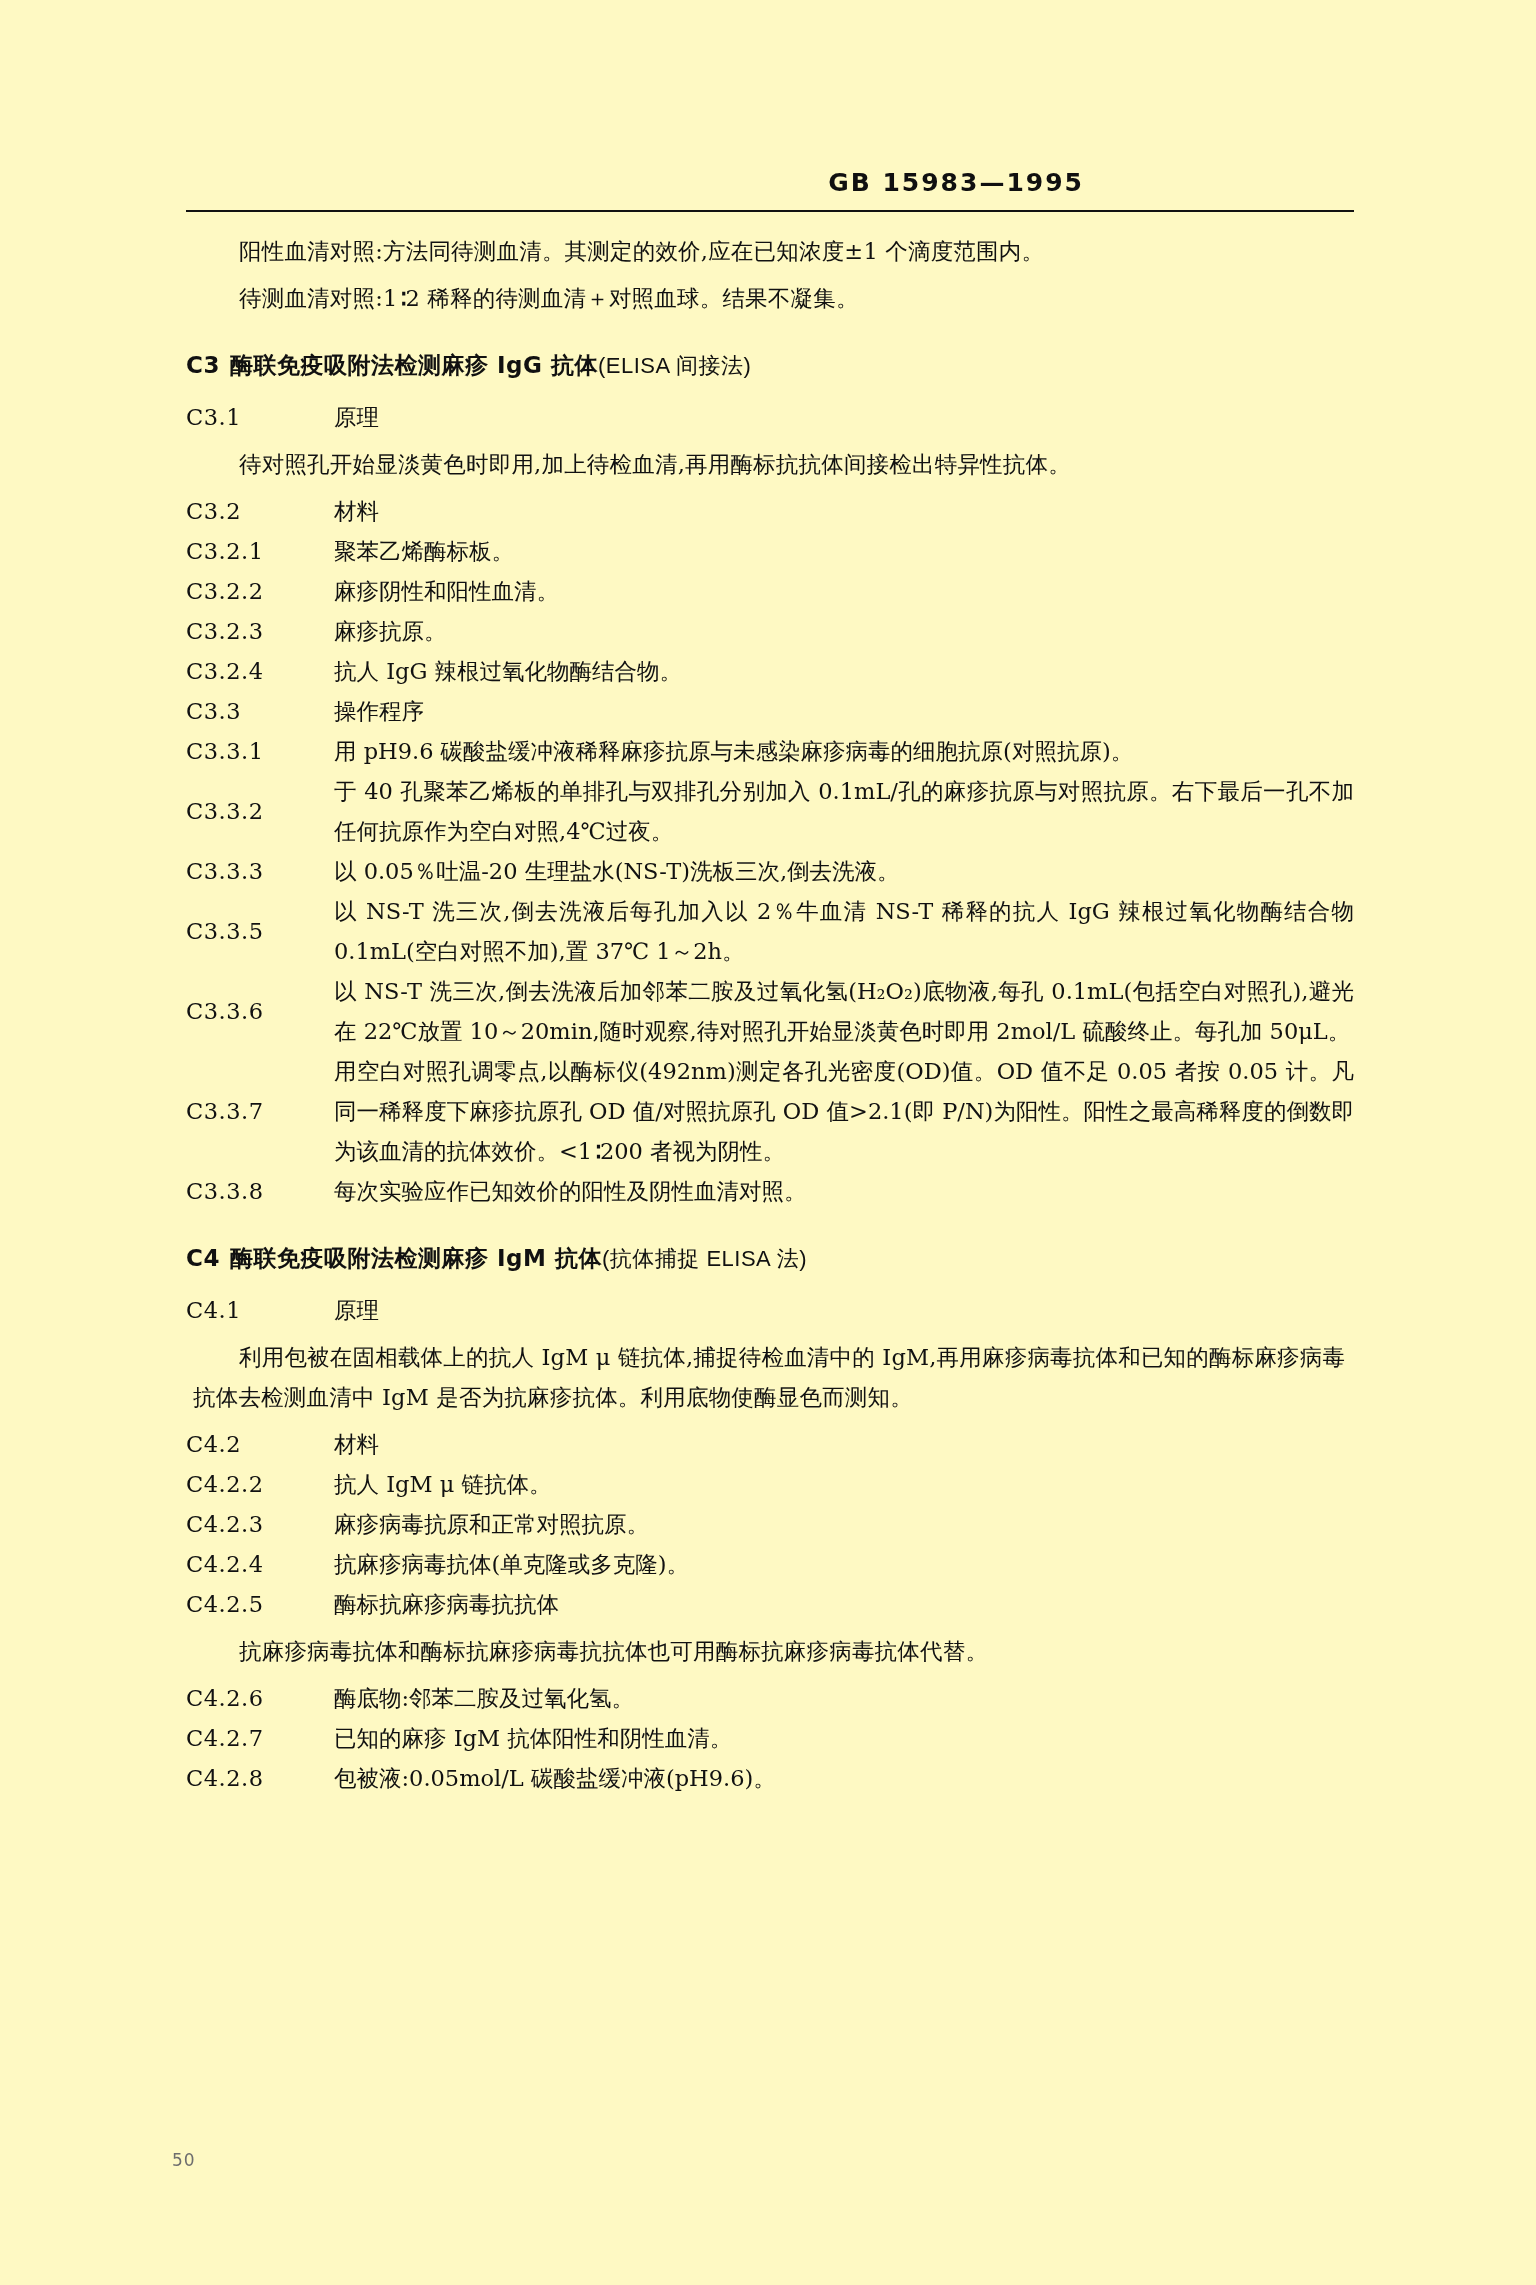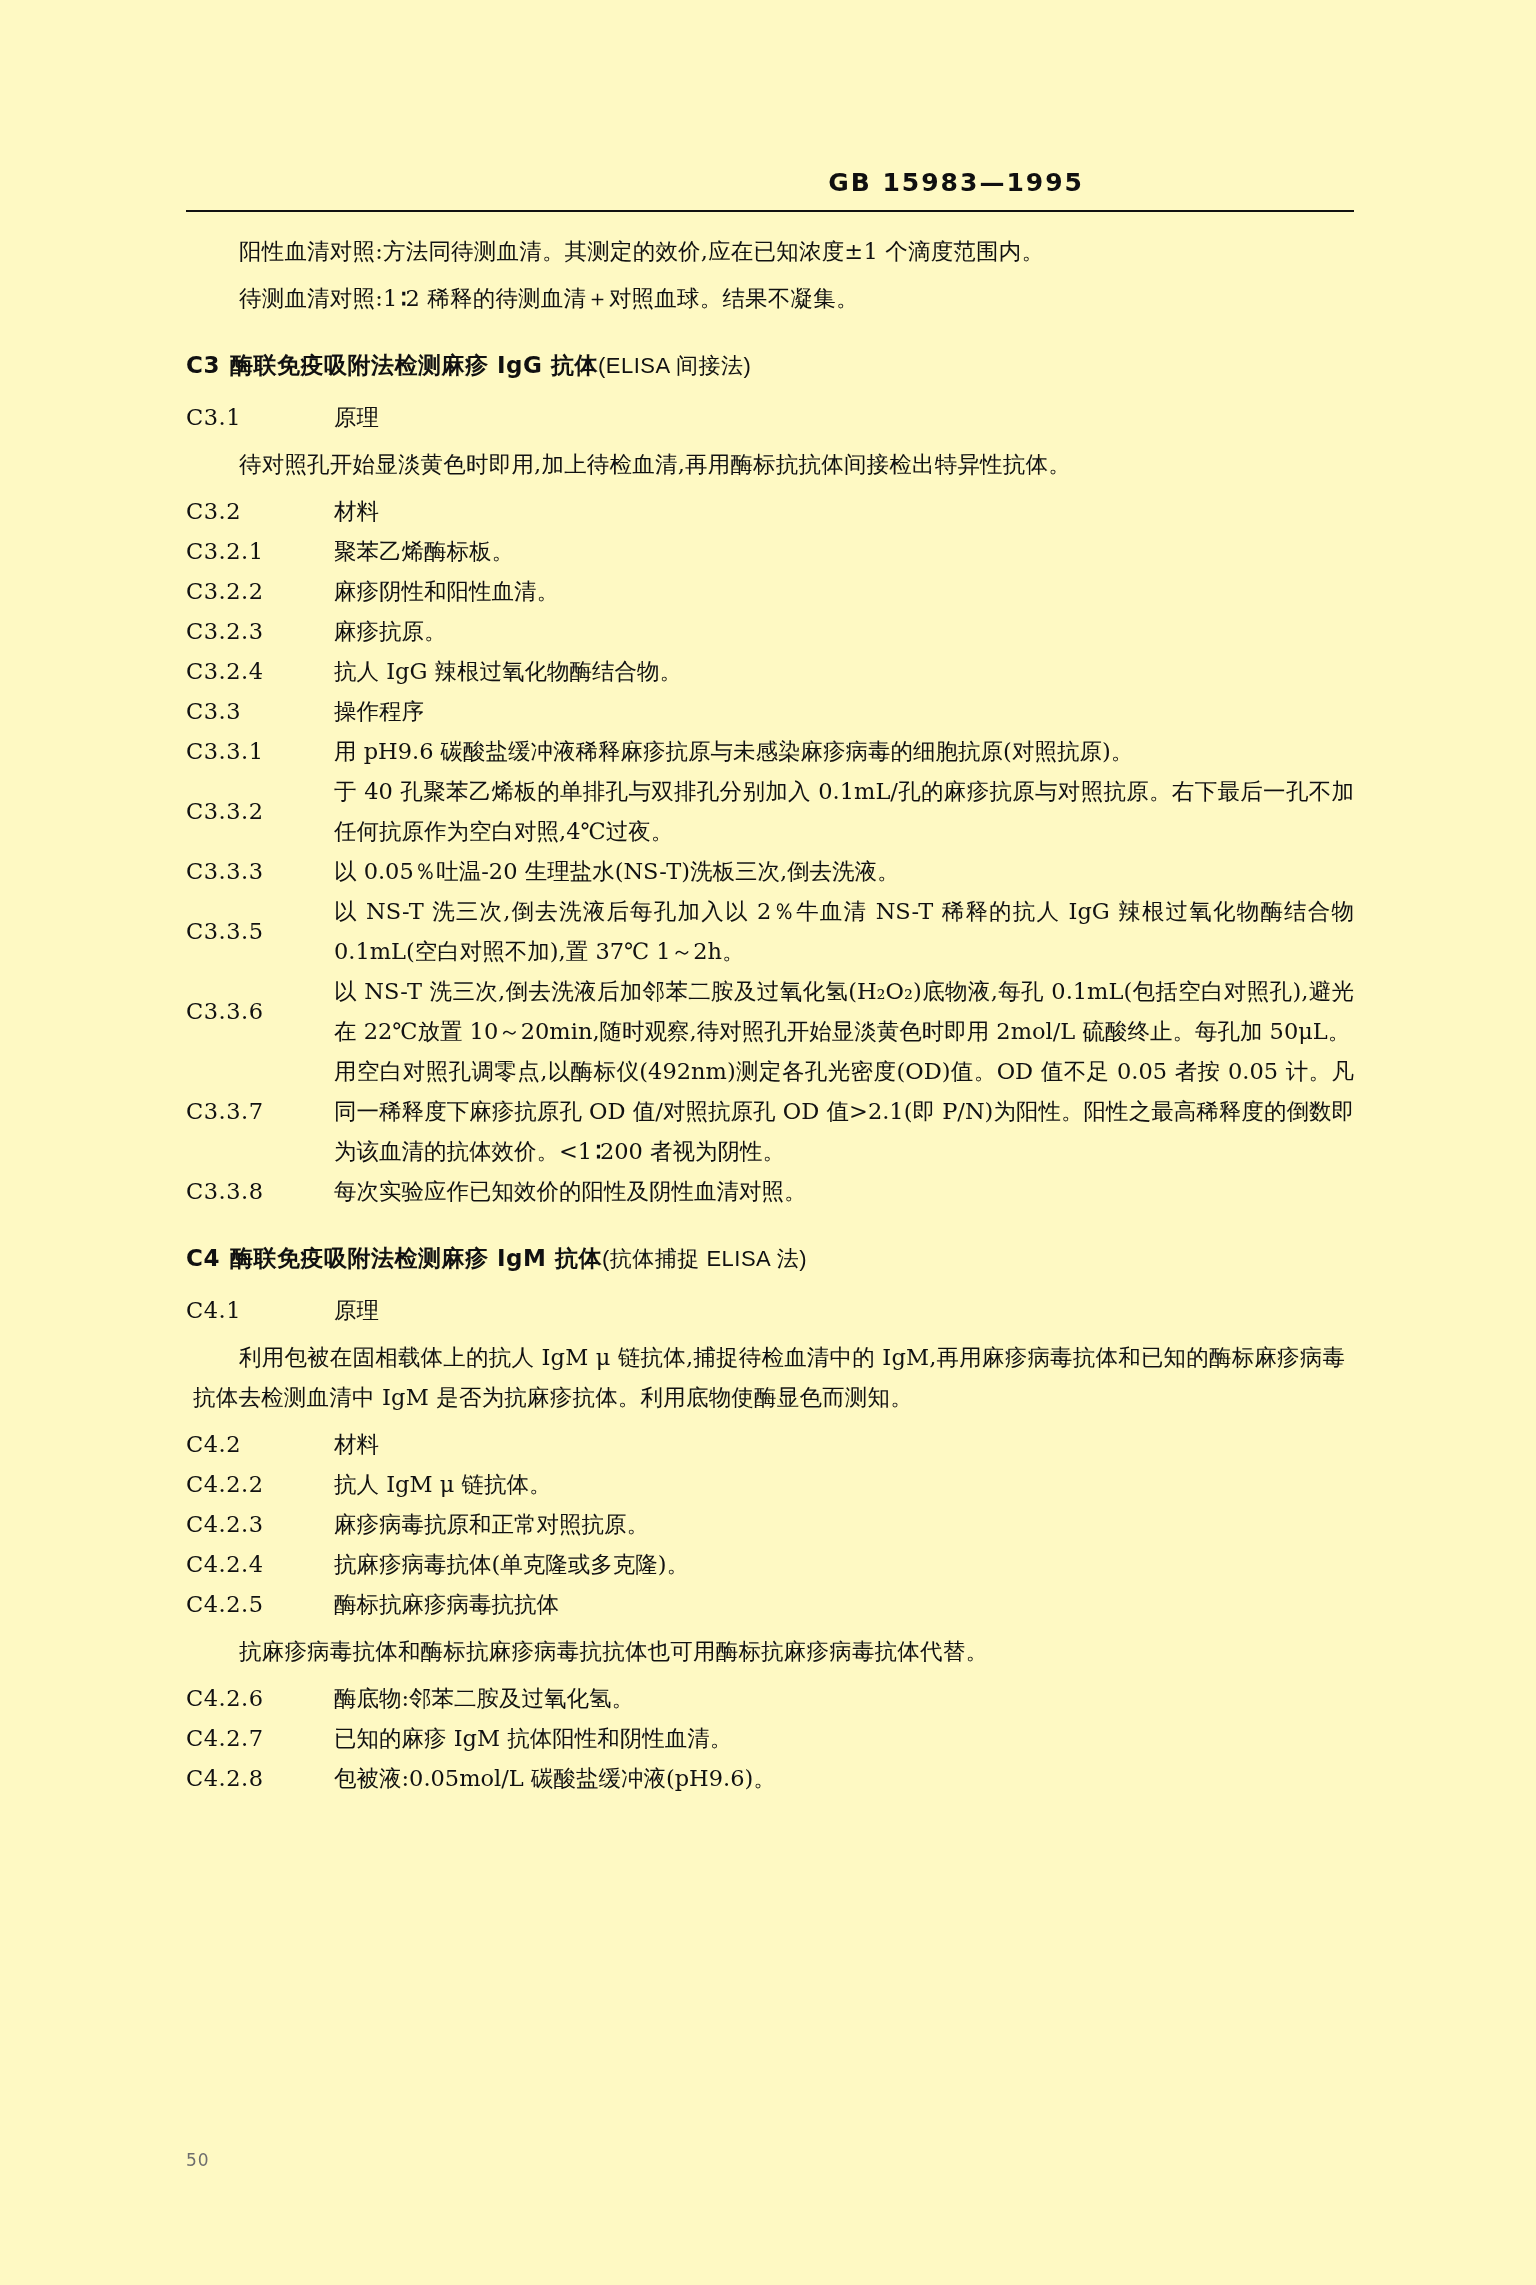--- a/index.html
+++ b/index.html
@@ -94,21 +94,21 @@
     width: 104px;
     letter-spacing: 0.5px;
     white-space: nowrap;
   }
   .item .txt {
     flex: 1 1 auto;
     text-align: justify;
   }
   .page-number {
     position: absolute;
-    left: 186px;
+    left: 172px;
     top: 2150px;
     font-family: "DejaVu Sans", "Liberation Sans", sans-serif;
     font-size: 17px;
     color: #6e6e6e;
     letter-spacing: 1px;
   }
 </style>
 </head>
 <body>
 

